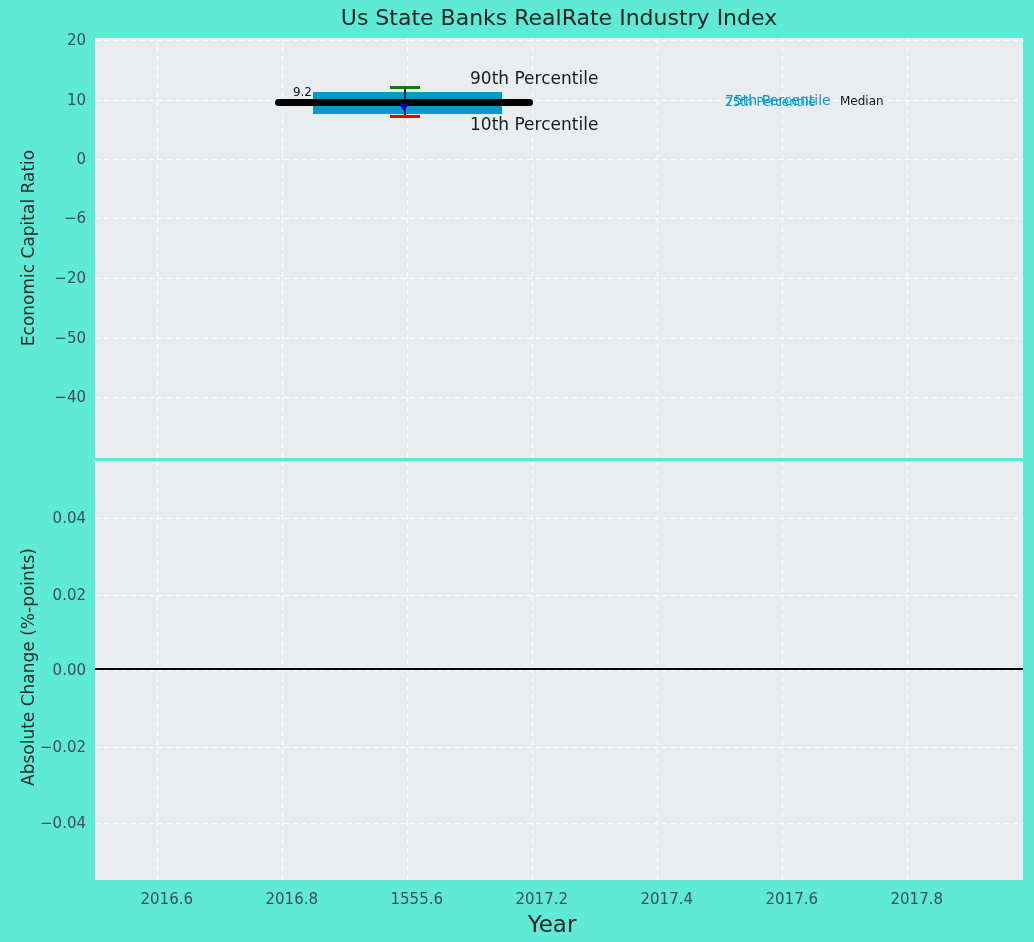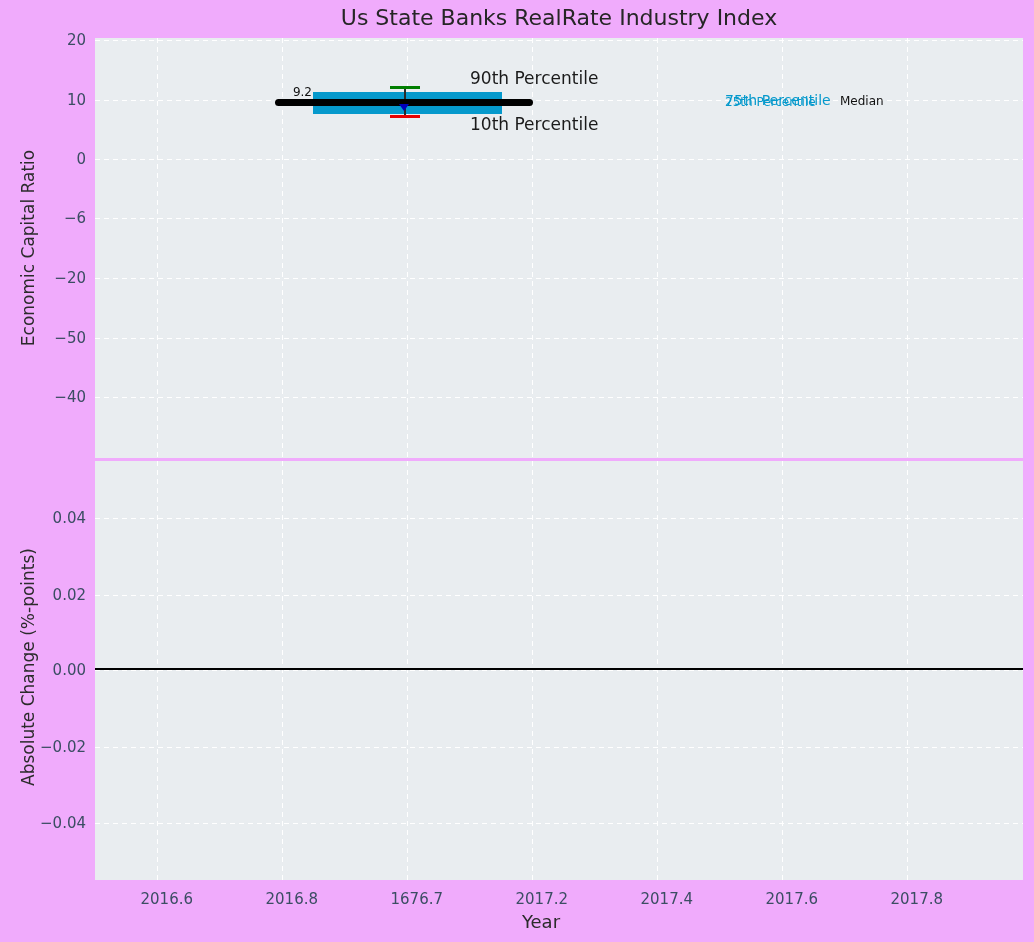--- a/index.html
+++ b/index.html
@@ -1,34 +1,34 @@
 <!DOCTYPE html>
 <html><head>
 <meta charset="utf-8">
 <style>
   html,body{margin:0;padding:0;background:#ffffff;}
-  .fig{position:relative;width:1034px;height:942px;background:#f0abfc;
+  .fig{position:relative;width:1034px;height:942px;background:#5eead4;
        font-family:"DejaVu Sans", sans-serif;overflow:hidden;}
   .axes{position:absolute;background:#e9edf0;}
   .axes-top{left:95px;top:38px;width:928px;height:420px;}
   .axes-bottom{left:95px;top:461px;width:928px;height:419px;}
   .gv{position:absolute;top:0;bottom:0;width:1.3px;
       background:repeating-linear-gradient(to bottom,#ffffff 0 5px,rgba(255,255,255,0) 5px 9px);}
   .gh{position:absolute;left:0;right:0;height:1.3px;
       background:repeating-linear-gradient(to right,#ffffff 0 5px,rgba(255,255,255,0) 5px 9px);}
   .title{position:absolute;left:95px;top:5px;width:928px;text-align:center;
          font-size:22px;color:#262626;}
   .ytick{position:absolute;left:26px;width:60px;text-align:right;
          font-size:15px;color:#3b4d63;line-height:18px;}
   .xtick{position:absolute;width:72px;text-align:right;top:890px;
          font-size:15px;color:#3b4d63;}
   .ylab{position:absolute;left:28px;white-space:nowrap;font-size:17px;color:#2b2b2b;
         transform:translate(-50%,-50%) rotate(-90deg);}
-  .xlab{position:absolute;left:77px;top:911px;width:928px;text-align:center;
-        font-size:18px;color:#2b2b2b;}
+  .xlab{position:absolute;left:88px;top:911px;width:928px;text-align:center;
+        font-size:23px;color:#2b2b2b;}
   .band{position:absolute;left:218px;top:54px;width:189px;height:22px;background:#0599cc;}
   .err-line{position:absolute;left:309px;top:49px;width:1.6px;height:28px;background:#2a2a2a;}
   .median-line{position:absolute;left:180px;top:61px;width:258px;height:7px;
                background:#000000;border-radius:4px;}
   .cap{position:absolute;left:295px;width:30px;height:3px;}
   .cap-green{top:48px;background:#007f00;}
   .cap-red{top:77px;background:#e60000;}
   .marker-tri{position:absolute;left:304px;top:66px;width:0;height:0;
               border-left:5.5px solid transparent;border-right:5.5px solid transparent;
               border-top:7px solid #0000bb;}
@@ -112,20 +112,20 @@
 
   <div class="ytick" style="top:509px">0.04</div>
   <div class="ytick" style="top:586px">0.02</div>
   <div class="ytick" style="top:661px">0.00</div>
   <div class="ytick" style="top:738px">−0.02</div>
   <div class="ytick" style="top:814px">−0.04</div>
   <div class="ylab" style="top:667px">Absolute Change (%-points)</div>
 
   <div class="xtick" style="left:121px">2016.6</div>
   <div class="xtick" style="left:246px">2016.8</div>
-  <div class="xtick" style="left:371px">1676.7</div>
+  <div class="xtick" style="left:371px">1555.6</div>
   <div class="xtick" style="left:496px">2017.2</div>
   <div class="xtick" style="left:621px">2017.4</div>
   <div class="xtick" style="left:746px">2017.6</div>
   <div class="xtick" style="left:871px">2017.8</div>
   <div class="xlab">Year</div>
 
 </div>
 
 </body></html>

